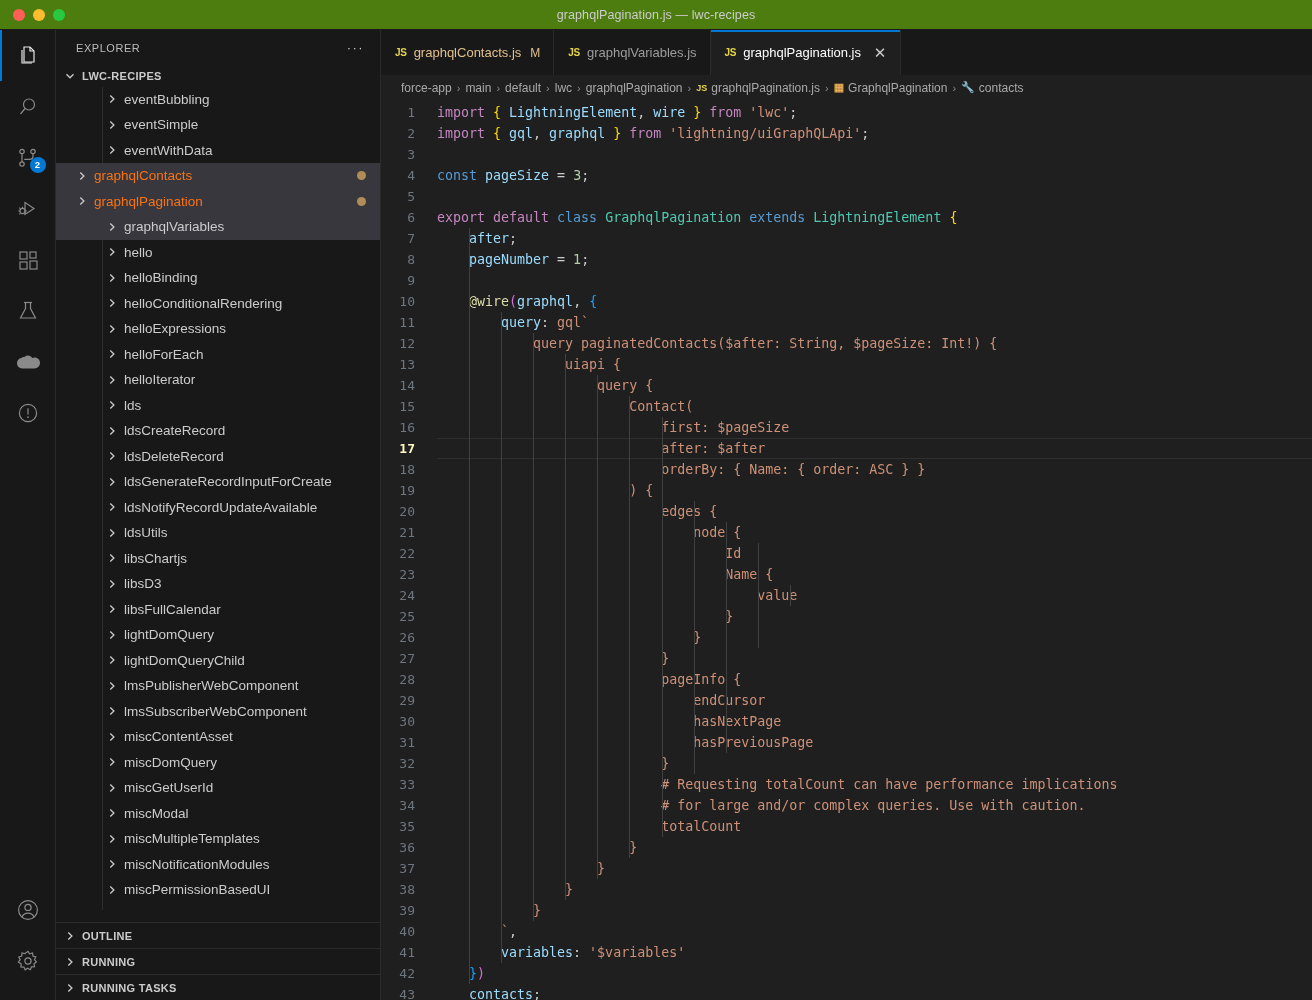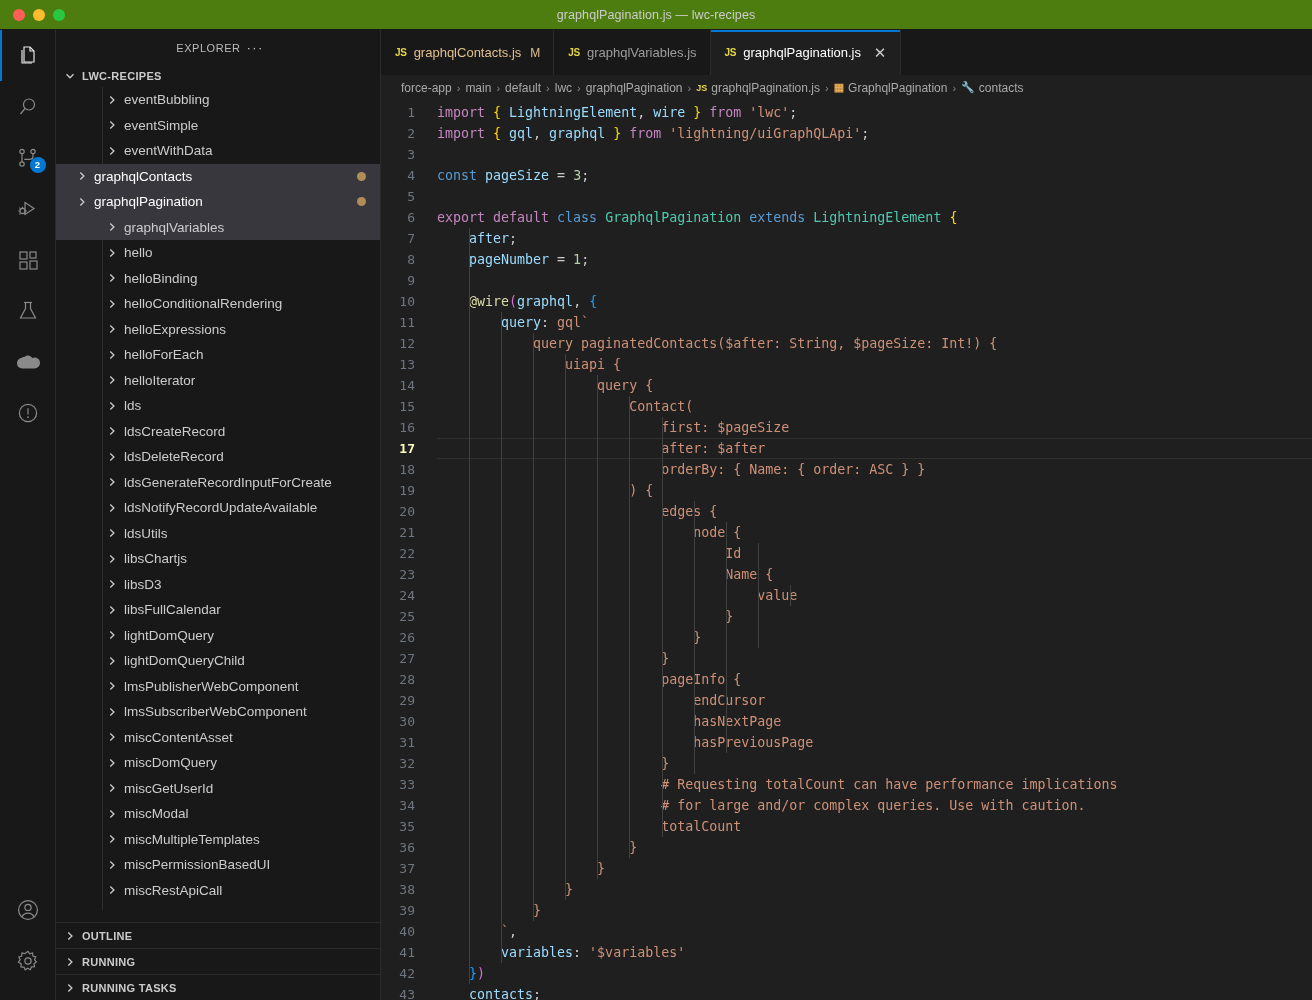--- a/index.html
+++ b/index.html
@@ -56,21 +56,21 @@
   }
 
   
   .sidebar {
     width:325px; flex:0 0 325px; background:#181818;
     display:flex; flex-direction:column; position:relative;
     border-right:1px solid #2b2b2b;
   }
   .sb-header {
     height:35px; flex:0 0 35px; display:flex; align-items:center;
-    padding:0 10px 0 20px; justify-content:center;
+    padding:0 10px 0 20px; justify-content:space-between;
   }
   .sb-header .ttl { font-size:11px; letter-spacing:.55px; color:#bbbbbb; }
   .sb-dots { color:#cccccc; font-size:13px; letter-spacing:1.4px; line-height:1; padding:4px 6px; }
 
   .sb-section-head {
     height:22px; display:flex; align-items:center; gap:4px;
     font-size:11px; font-weight:700; letter-spacing:.3px; color:#cccccc;
     padding-left:6px;
   }
   .chev { width:16px; height:16px; display:inline-flex; align-items:center; justify-content:center; color:#cccccc; flex:0 0 16px;}
@@ -79,21 +79,21 @@
   .tree {
     flex:1 1 auto; overflow:hidden; position:relative;
   }
   .tree-inner { position:relative; }
   .trow {
     height:25.5px; display:flex; align-items:center; padding-left:48px; padding-right:14px;
     font-size:13.5px; color:#cccccc; position:relative; white-space:nowrap;
   }
   .trow .tchev { width:16px; height:16px; margin-right:4px; display:flex; align-items:center; justify-content:center; color:#cccccc; flex:0 0 16px;}
   .trow.sel { background:#37373d; }
-  .trow.modified { color:#ffffff;padding-left:18px; }
+  .trow.modified { color:#f97316;padding-left:18px; }
   .trow .dot {
     margin-left:auto; width:9px; height:9px; border-radius:50%; background:#b08d57;
     flex:0 0 9px;
   }
   
   .tree-guide {
     position:absolute; left:46px; top:0; bottom:0; width:1px; background:#2e2e2e;
   }
 
   .sb-foot { flex:0 0 auto;margin-top:12px; }
@@ -533,20 +533,28 @@
               </span>
               <span>miscModal</span>
             </div>
             <div class="trow">
               <span class="tchev">
                 <svg width="12" height="12" viewBox="0 0 12 12" fill="none" stroke="currentColor" stroke-width="1.3">
                   <path d="M4.3 2.5L7.9 6l-3.6 3.5"></path>
                 </svg>
               </span>
               <span>miscMultipleTemplates</span>
+            </div>
+            <div class="trow">
+              <span class="tchev">
+                <svg width="12" height="12" viewBox="0 0 12 12" fill="none" stroke="currentColor" stroke-width="1.3">
+                  <path d="M4.3 2.5L7.9 6l-3.6 3.5"></path>
+                </svg>
+              </span>
+              <span>miscNotificationModules</span>
             </div>
             <div class="trow">
               <span class="tchev">
                 <svg width="12" height="12" viewBox="0 0 12 12" fill="none" stroke="currentColor" stroke-width="1.3">
                   <path d="M4.3 2.5L7.9 6l-3.6 3.5"></path>
                 </svg>
               </span>
               <span>miscPermissionBasedUI</span>
             </div>
             <div class="trow">

